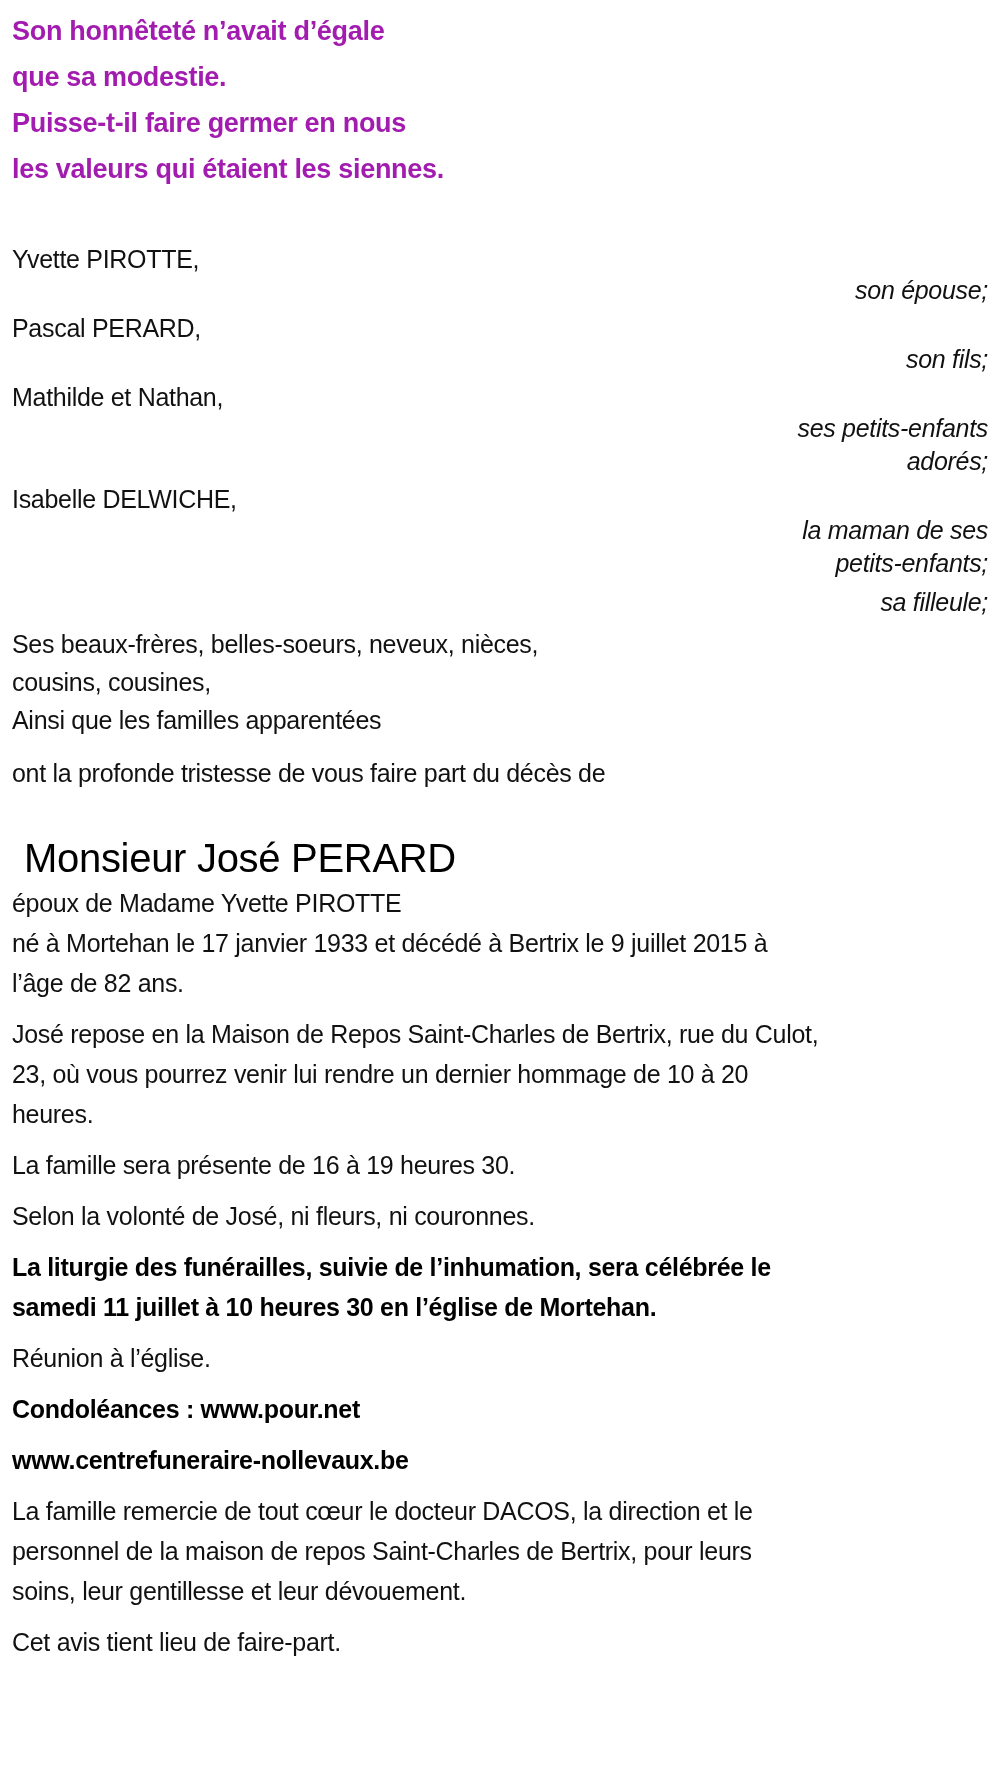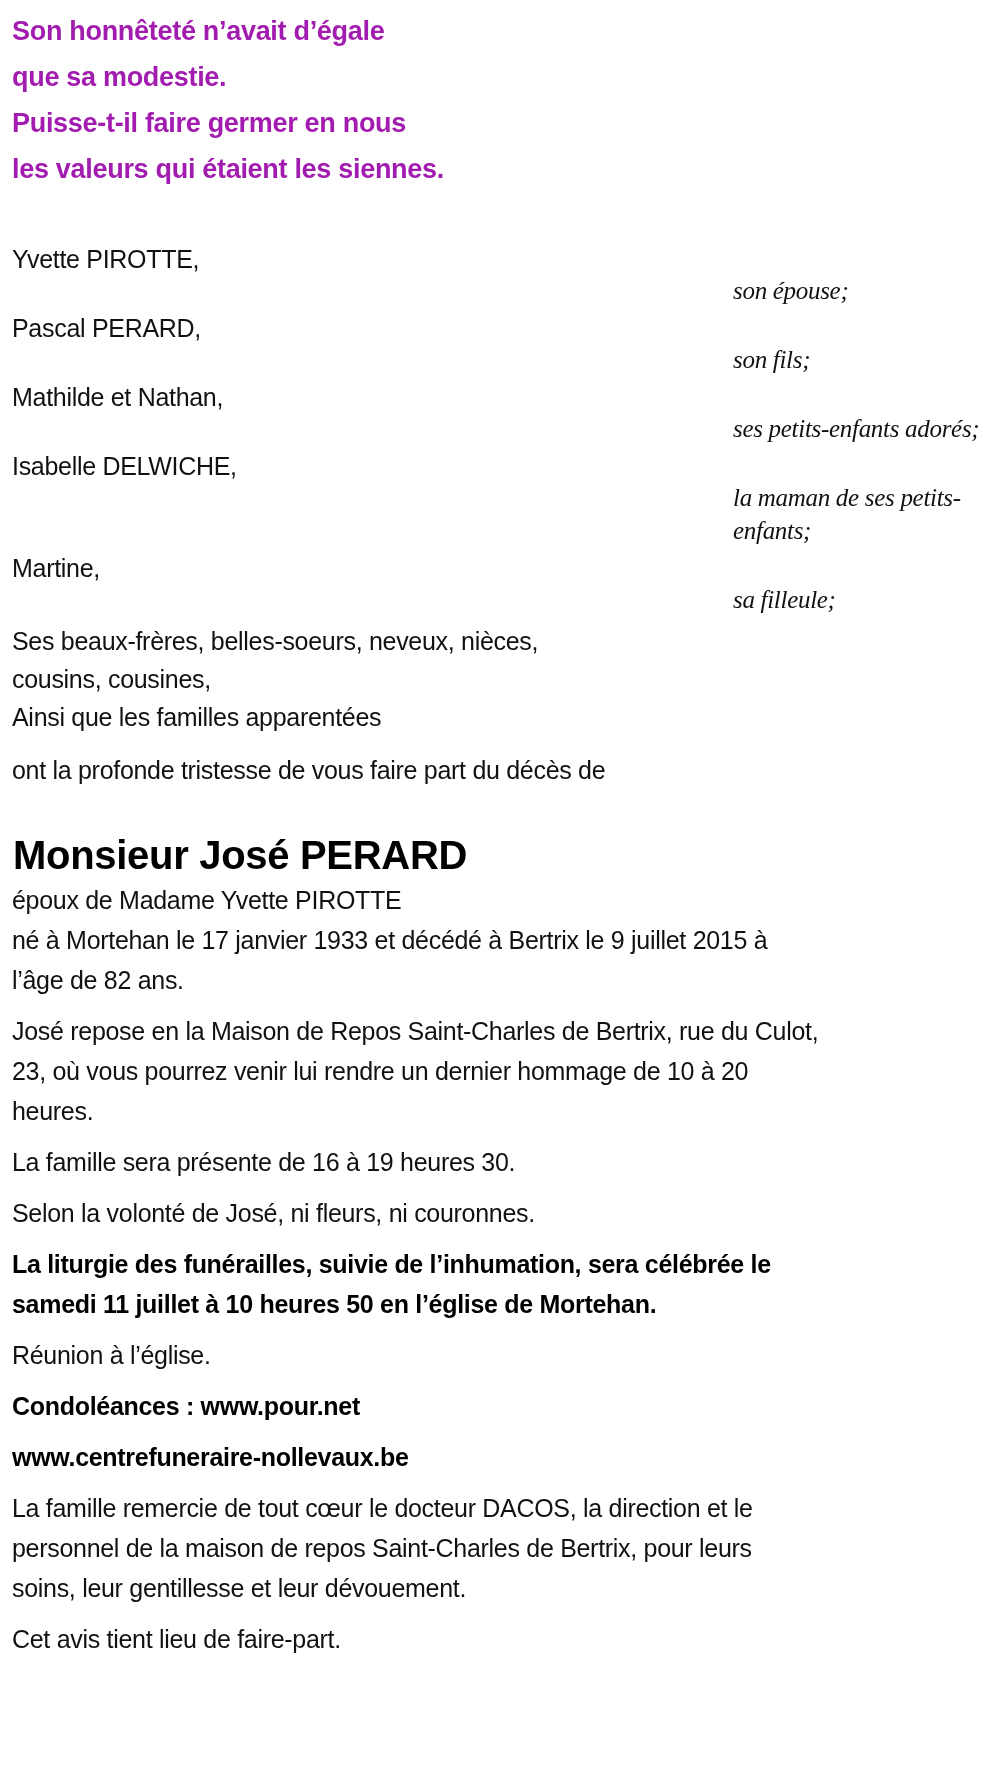--- a/index.html
+++ b/index.html
@@ -31,45 +31,45 @@
   .rel-item { margin-bottom: 6px; }
   .rel-name {
     font-size: 25px;
     line-height: 30px;
     text-align: left;
   }
   .rel-relation {
     font-size: 25px;
     font-style: italic;
     line-height: 33px;
+    text-align: right;
     max-width: 255px;
     margin-left: auto;
-    font-family: Liberation Serif, serif;
   }
   .family-group {
     font-size: 25px;
     line-height: 38px;
     white-space: pre-line;
     margin-bottom: 14px;
   }
   
   .para {
     font-size: 25px;
     line-height: 40px;
     margin: 0 0 11px 0;
     white-space: pre-line;
   }
   .announce { margin-top: 14px; margin-bottom: 0; }
   .bold { font-weight: 700; color: #000000; }
   .deceased-title {
     font-size: 40px;
-    font-weight: 700;
+    font-weight: 400;
     color: #000000;
     line-height: 50px;
-    margin: 40px 0 0 1px;
+    margin: 40px 0 0 12px;
   }
   .spouse-line { margin-bottom: 0; }
   .birth-line { }
   .funeral-url { margin-top: 9px; }
   .url { font-weight: 700; color: #000000; text-decoration: none; }
 </style>
 </head>
 <body>
 
 <div class="page">
@@ -92,21 +92,20 @@
     </div>
     <div class="rel-item">
       <div class="rel-name">Mathilde et Nathan,</div>
       <div class="rel-relation">ses petits-enfants adorés;</div>
     </div>
     <div class="rel-item">
       <div class="rel-name">Isabelle DELWICHE,</div>
       <div class="rel-relation">la maman de ses petits-enfants;</div>
     </div>
     <div class="rel-item">
-      <div class="rel-name">Martine,</div>
       <div class="rel-relation">sa filleule;</div>
     </div>
     <div class="family-group">Ses beaux-frères, belles-soeurs, neveux, nièces,
 cousins, cousines,
 Ainsi que les familles apparentées</div>
   </div>
 
   <p class="para announce">ont la profonde tristesse de vous faire part du décès de</p>
 
   <h1 class="deceased-title">Monsieur José PERARD</h1>
@@ -118,21 +117,21 @@
 
   <p class="para">José repose en la Maison de Repos Saint-Charles de Bertrix, rue du Culot,
 23, où vous pourrez venir lui rendre un dernier hommage de 10 à 20
 heures.</p>
 
   <p class="para">La famille sera présente de 16 à 19 heures 30.</p>
 
   <p class="para">Selon la volonté de José, ni fleurs, ni couronnes.</p>
 
   <p class="para bold">La liturgie des funérailles, suivie de l’inhumation, sera célébrée le
-samedi 11 juillet à 10 heures 50 en l’église de Mortehan.</p>
+samedi 11 juillet à 10 heures 30 en l’église de Mortehan.</p>
 
   <p class="para">Réunion à l’église.</p>
 
   <p class="para bold"><span>Condoléances : </span><span class="url">www.pour.net</span></p>
 
   <p class="para funeral-url"><span class="url">www.centrefuneraire-nollevaux.be</span></p>
 
   <p class="para">La famille remercie de tout cœur le docteur DACOS, la direction et le
 personnel de la maison de repos Saint-Charles de Bertrix, pour leurs
 soins, leur gentillesse et leur dévouement.</p>

